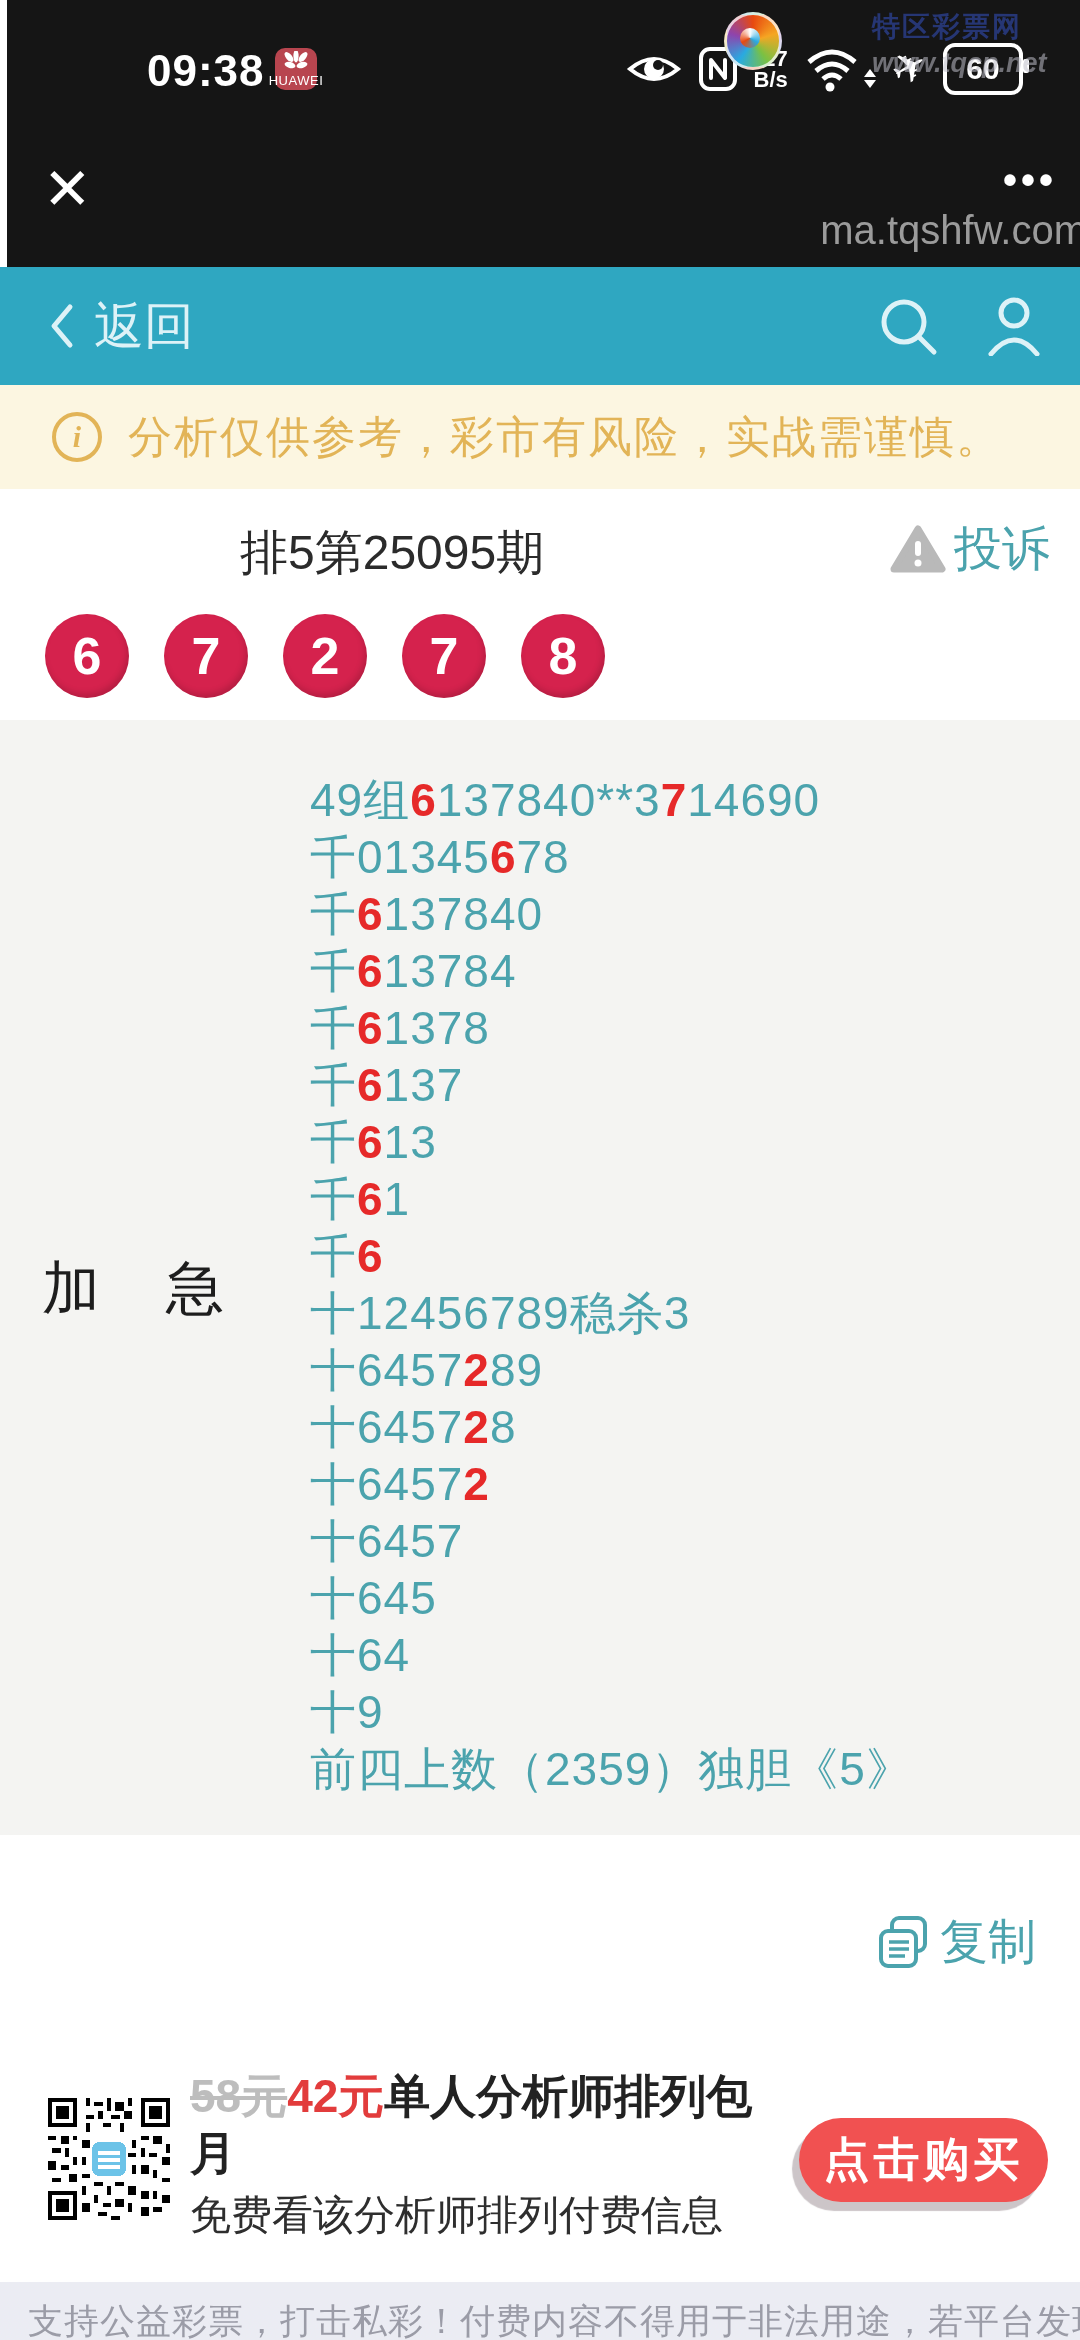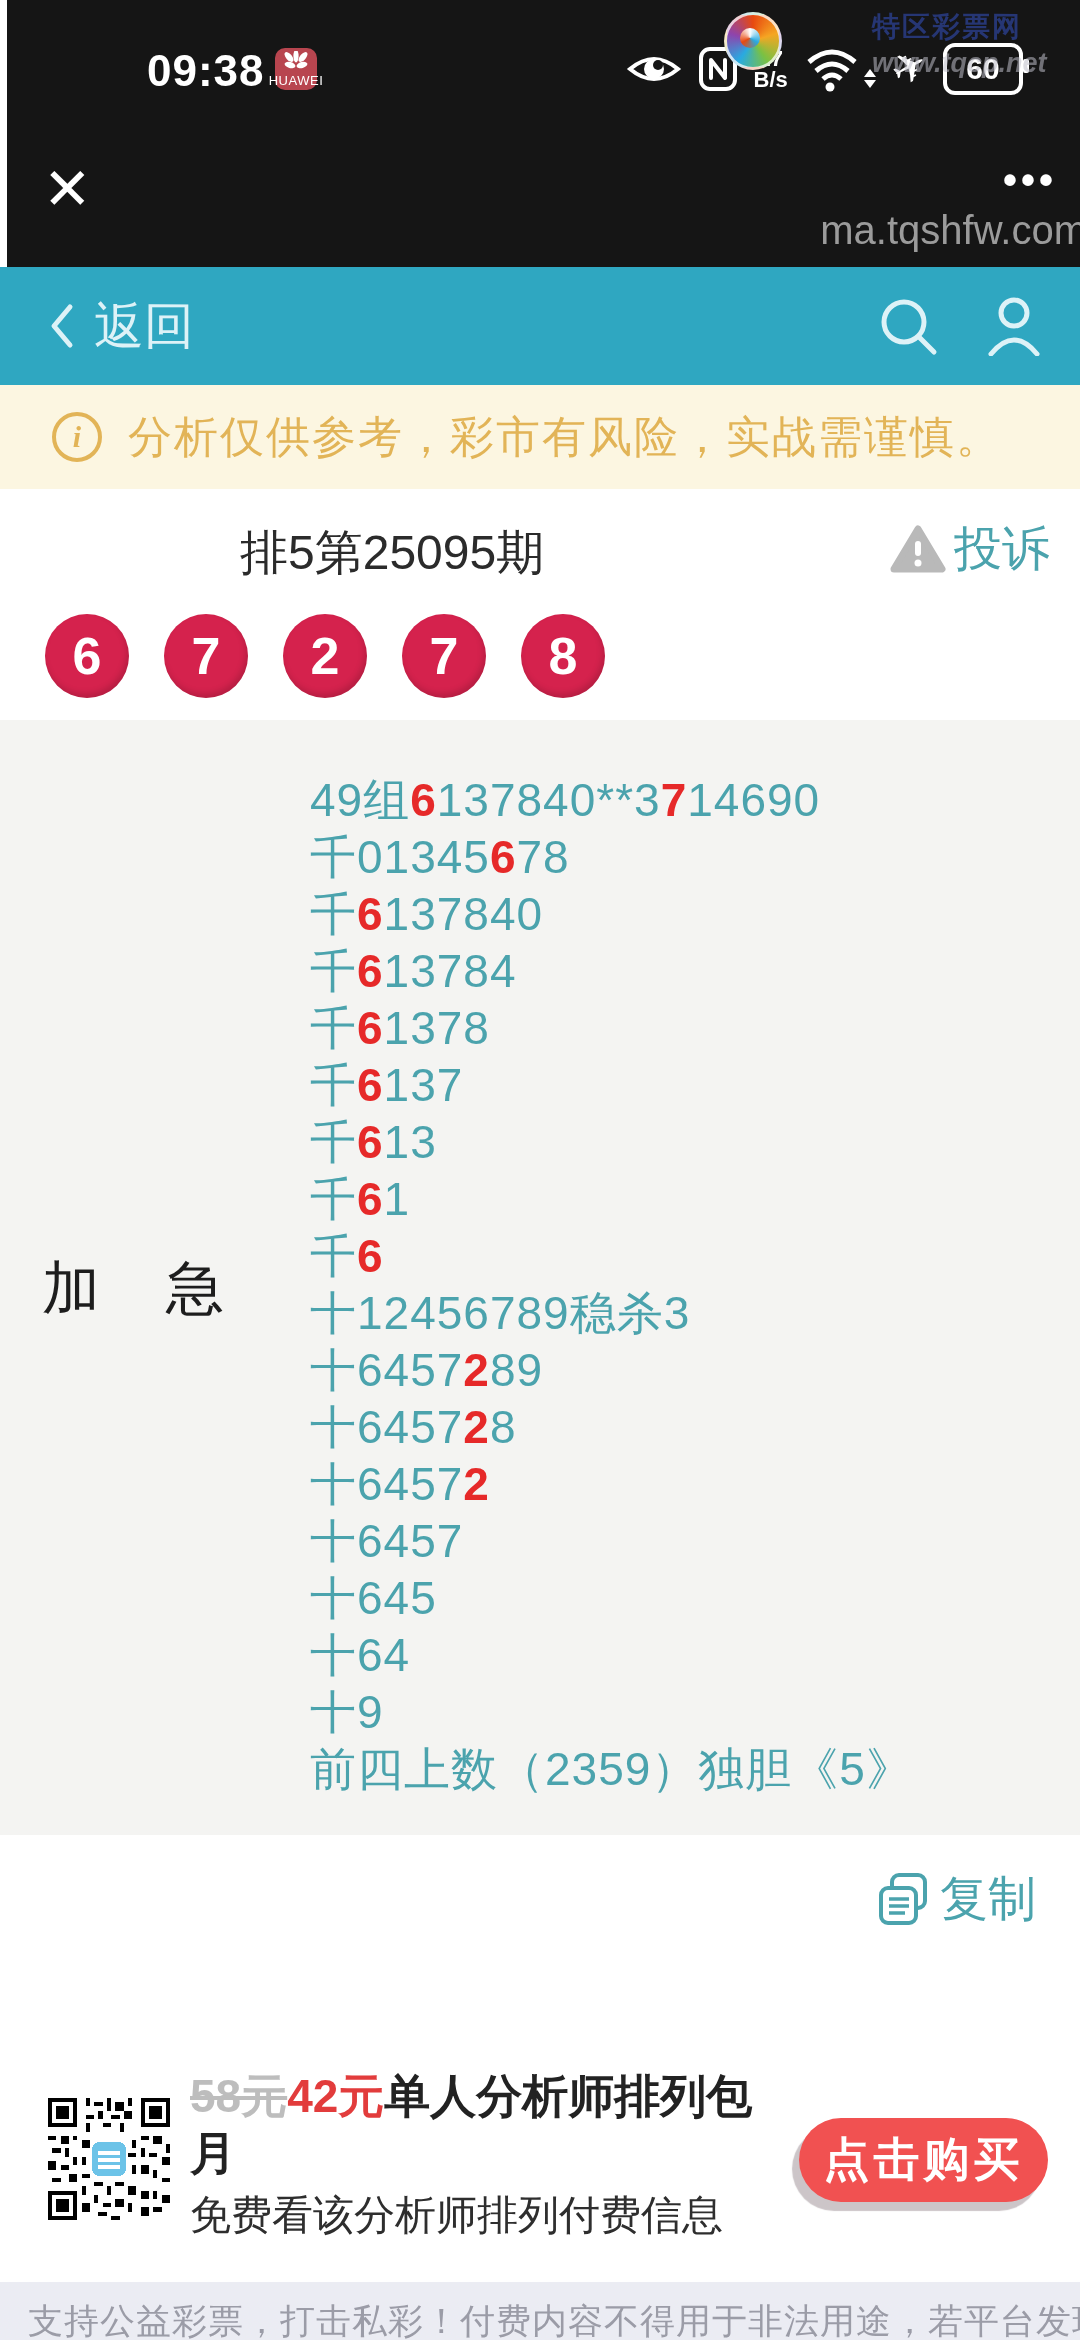--- a/index.html
+++ b/index.html
@@ -8,21 +8,21 @@
 
   
   .top-black{position:absolute;top:0;left:0;width:1080px;height:267px;background:#151515;margin-left:7px;}
   .status-row{position:absolute;top:44px;left:0;width:1080px;height:50px;display:flex;align-items:center;}
   .time{position:absolute;left:140px;top:2px;color:#fff;font-size:44px;font-weight:bold;letter-spacing:1px;}
   .huawei-badge{position:absolute;left:268px;top:4px;width:42px;height:42px;border-radius:10px;
     background:#b8454f;display:flex;flex-direction:column;align-items:center;justify-content:center;}
   .huawei-badge .petals{line-height:10px;}
   .huawei-badge .hw-txt{color:#fff;font-size:13px;letter-spacing:.5px;}
   .status-icons{position:absolute;right:64px;top:0;height:50px;display:flex;align-items:center;gap:16px;color:#fff;}
-  .rate{font-size:22px;line-height:21px;text-align:center;font-weight:bold;}
+  .rate{font-size:22px;line-height:21px;text-align:right;font-weight:bold;}
   .battery{position:relative;width:72px;height:44px;border:4px solid #fff;border-radius:12px;
     display:flex;align-items:center;justify-content:center;color:#fff;font-size:30px;font-weight:bold;}
   .battery:after{content:"";position:absolute;right:-10px;top:12px;width:6px;height:14px;background:#fff;border-radius:2px;}
   .updown{display:flex;flex-direction:column;gap:3px;margin-left:-12px;margin-top:18px;}
   .tri-up{width:0;height:0;border-left:6px solid transparent;border-right:6px solid transparent;border-bottom:8px solid #fff;}
   .tri-dn{width:0;height:0;border-left:6px solid transparent;border-right:6px solid transparent;border-top:8px solid #fff;}
   .plane{font-size:42px;transform:rotate(-28deg);margin-top:-4px;}
 
   
   .watermark{position:absolute;top:8px;right:8px;width:200px;z-index:9;}
@@ -67,21 +67,21 @@
 
   
   .content{position:absolute;top:720px;left:0;width:1080px;height:1115px;background:#f4f4f2;}
   .urgent{position:absolute;left:42px;top:530px;width:182px;display:flex;justify-content:space-between;
     color:#1d1d1d;font-size:58px;}
   .lines{position:absolute;left:310px;top:52px;}
   .line{font-size:46px;line-height:57px;color:var(--content_teal);letter-spacing:1px;white-space:nowrap;}
   .line .red{color:var(--accent_red);font-weight:bold;}
 
   
-  .copy-row{position:absolute;top:1835px;left:0;width:1080px;height:160px;background:#fff;}
+  .copy-row{position:absolute;top:1878px;left:0;width:1080px;height:160px;background:#fff;}
   .copy-btn{position:absolute;right:44px;top:32px;display:flex;align-items:center;gap:10px;
     color:var(--content_teal);font-size:48px;}
 
   
   .purchase{position:absolute;top:2060px;left:0;width:1080px;height:222px;background:#fff;}
   .qr{position:absolute;left:48px;top:38px;}
   .price-line{position:absolute;left:190px;top:8px;width:578px;font-size:46px;line-height:57px;font-weight:bold;color:#222;}
   .old-price{color:#bdbdbd;text-decoration:line-through;}
   .new-price{color:var(--price_red);}
   .sub-line{position:absolute;left:190px;top:128px;font-size:41px;color:#2e2e2e;}

